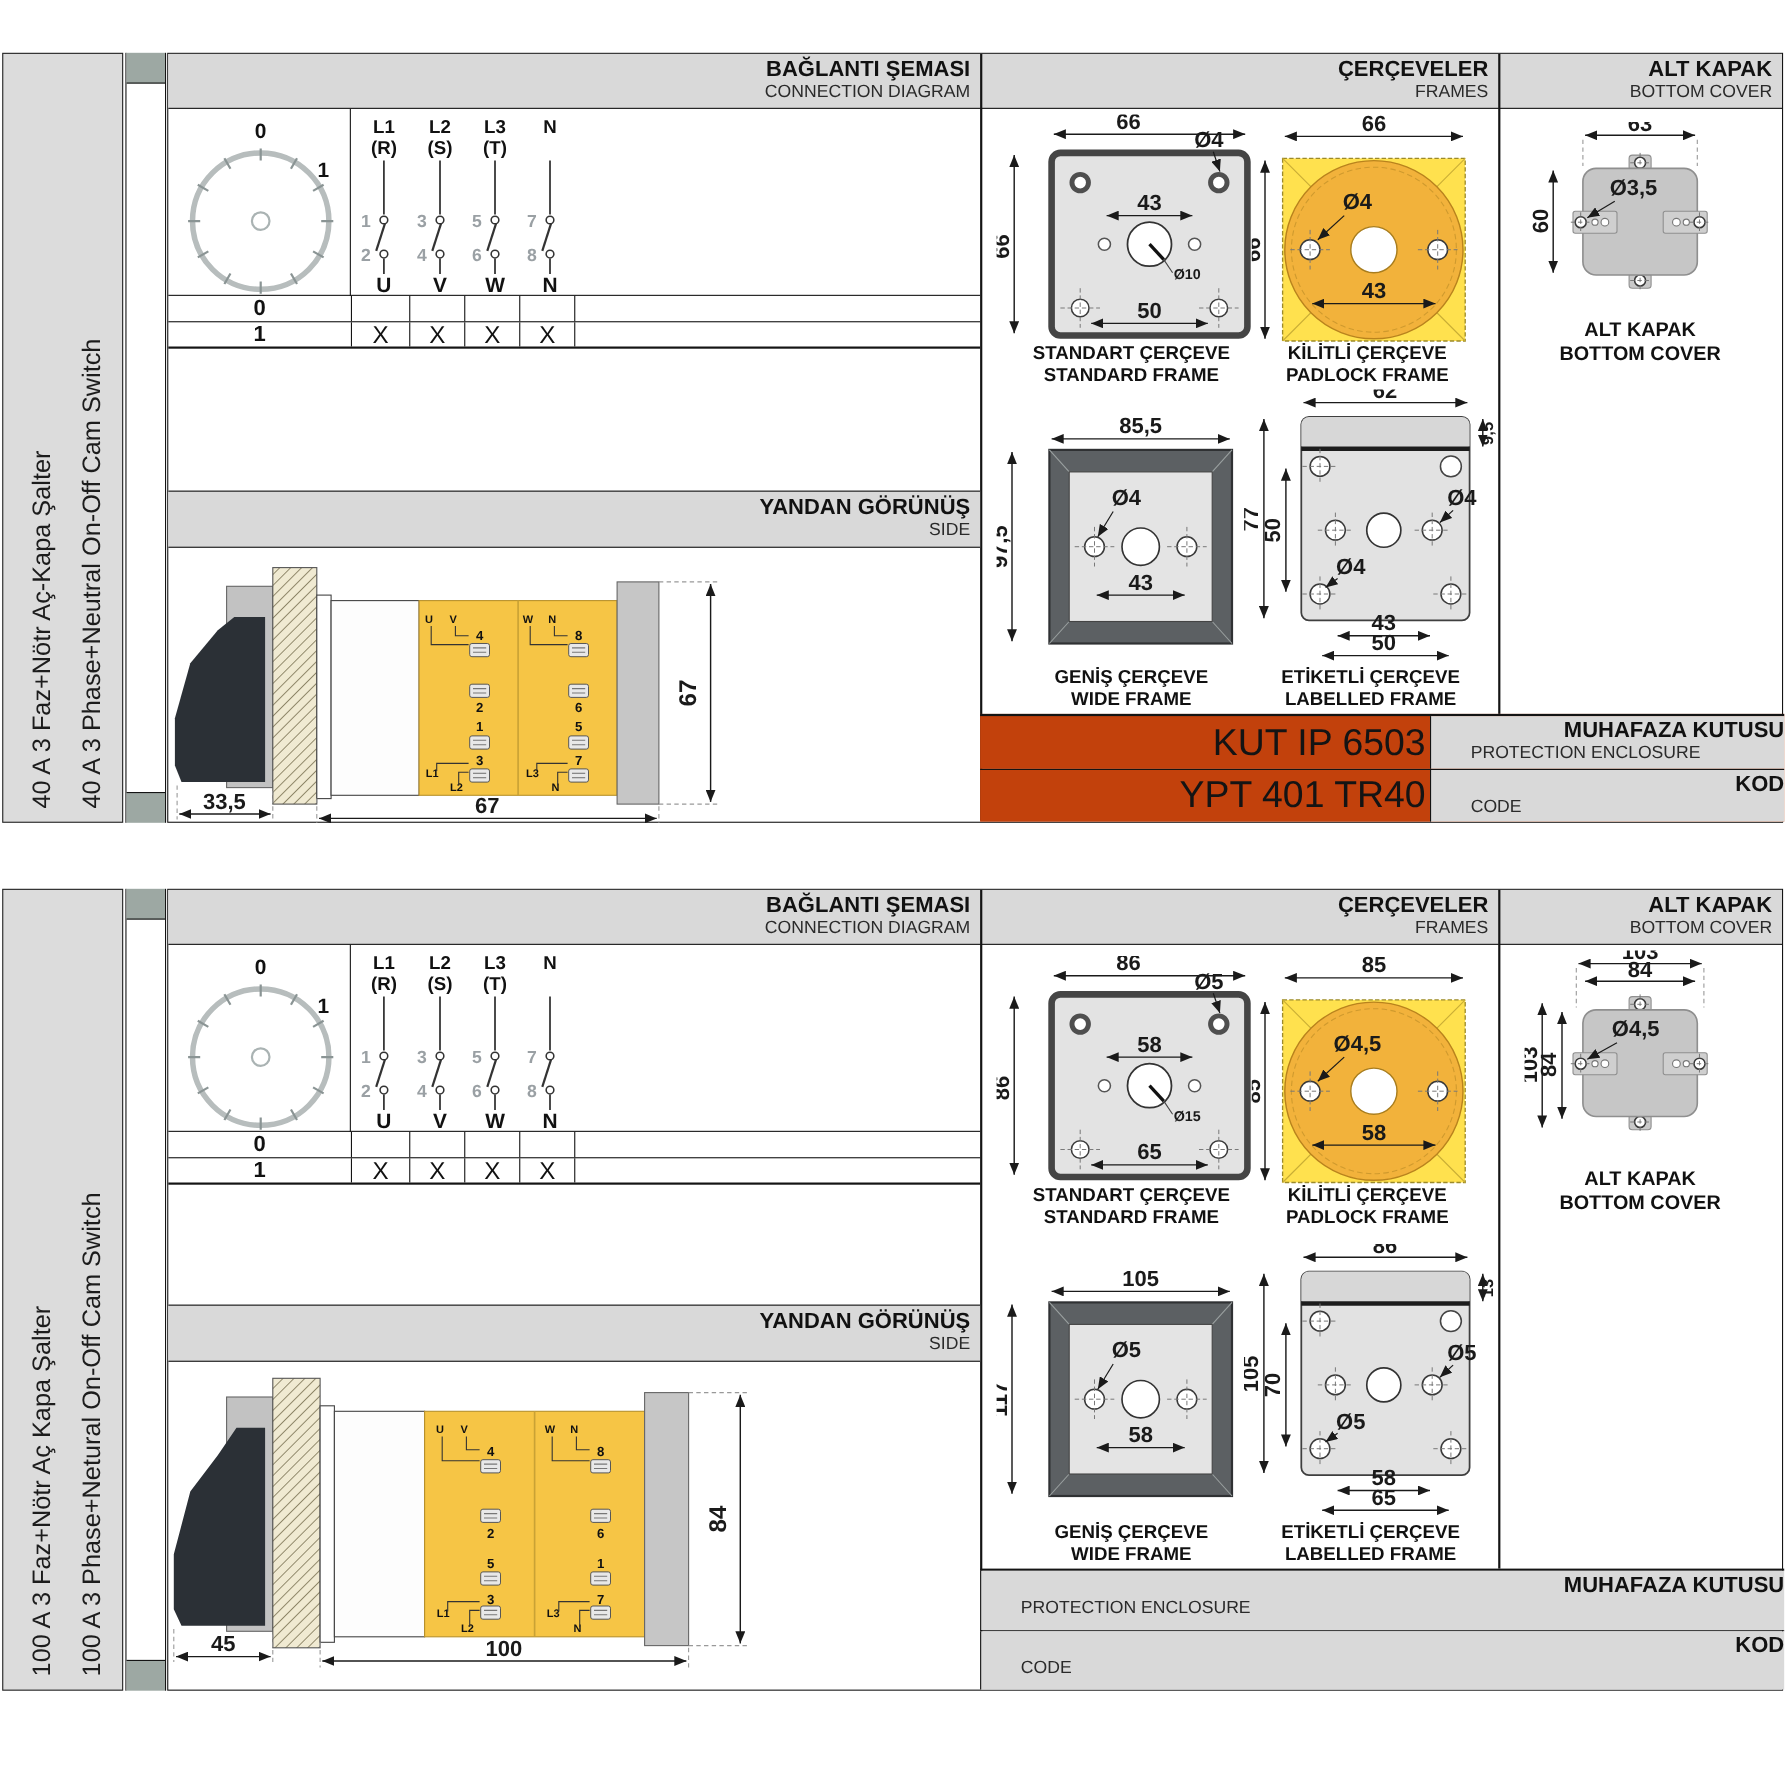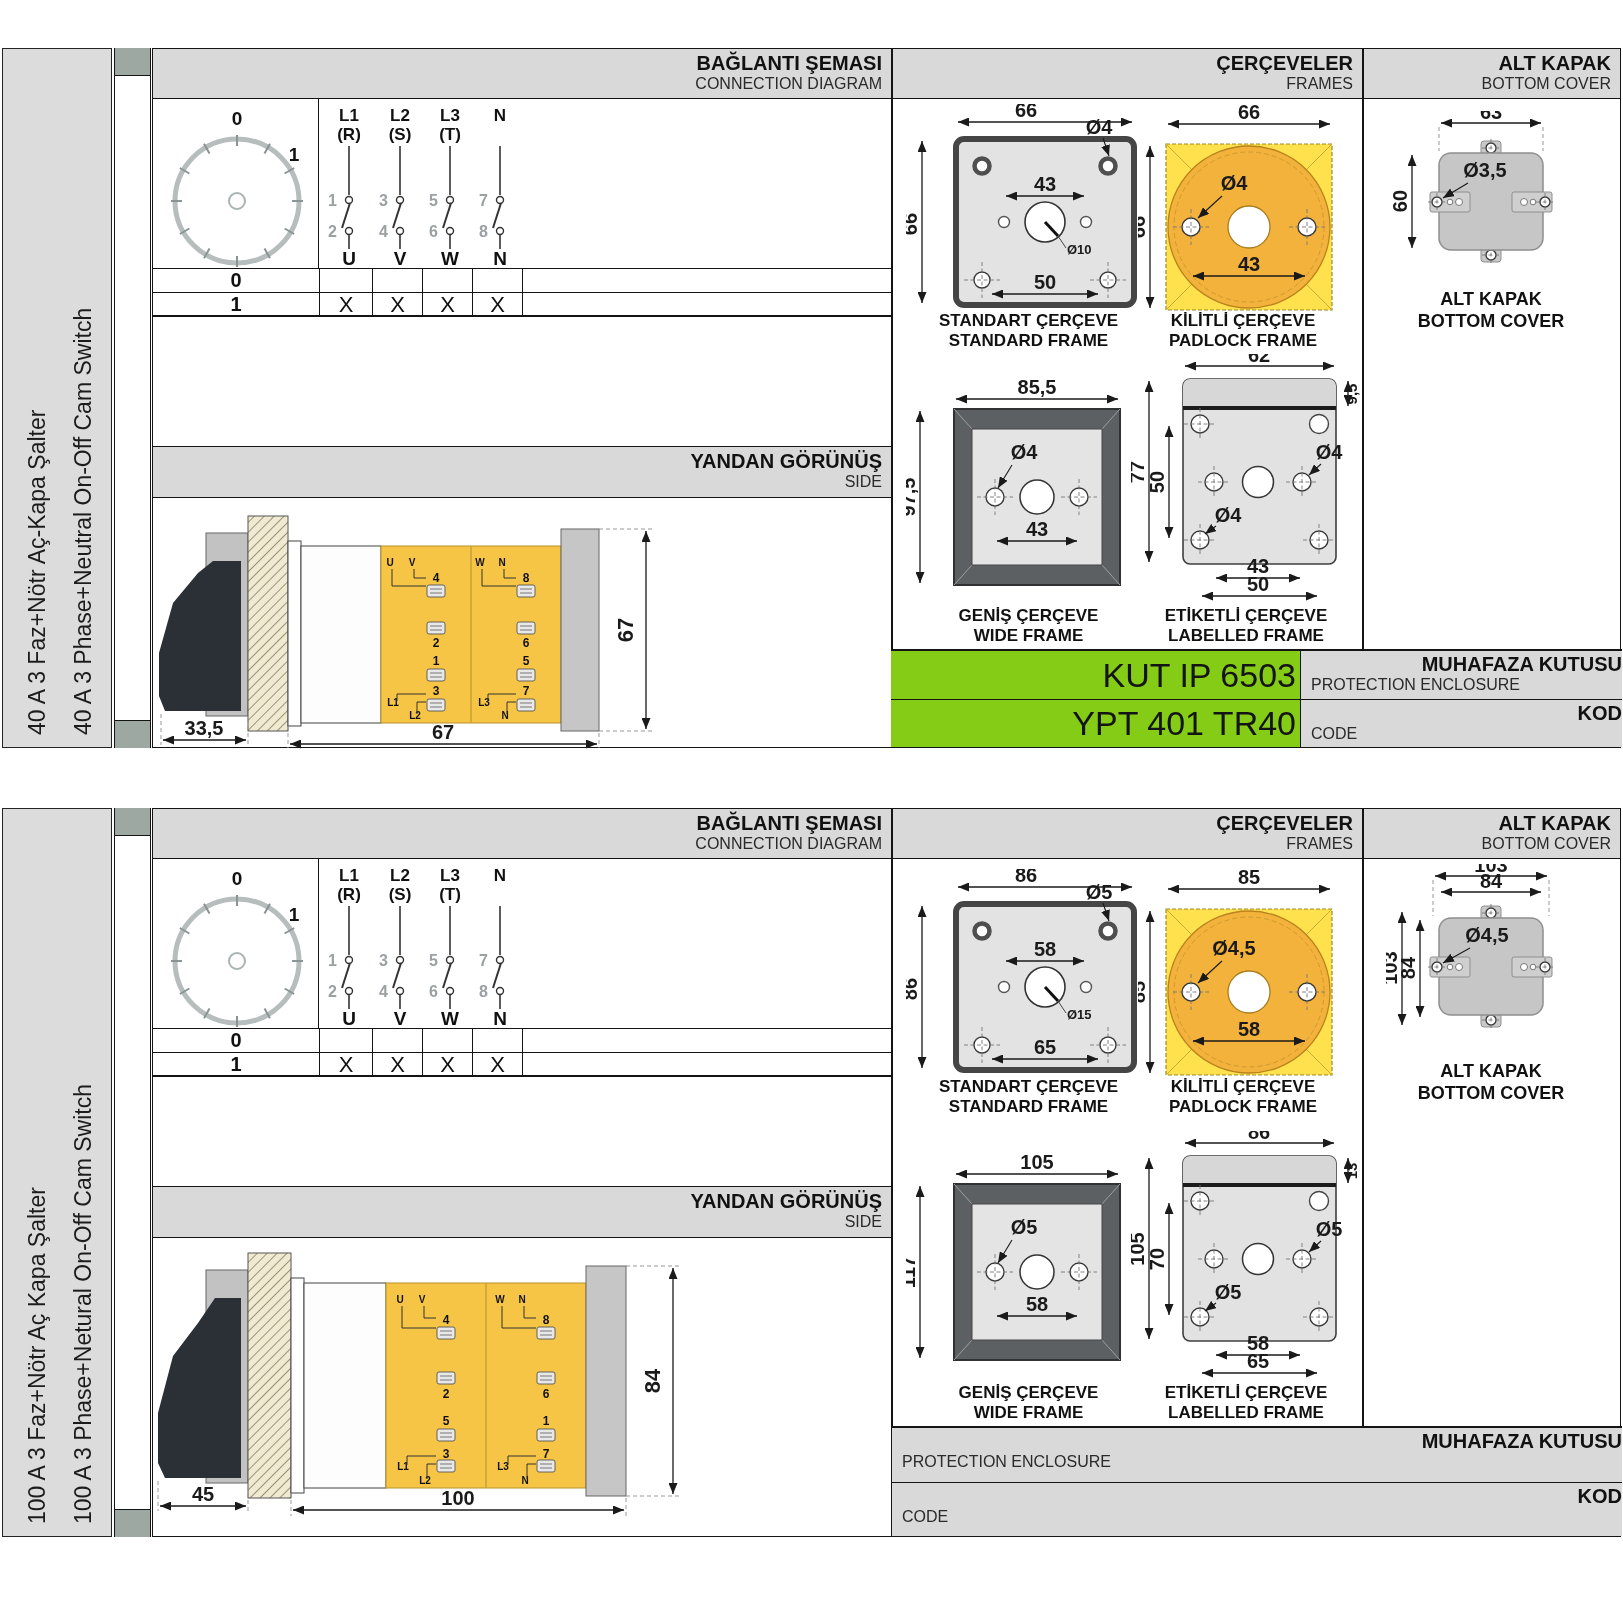--- a/index.html
+++ b/index.html
@@ -35,29 +35,29 @@
             text-align:center;font-size:22px;line-height:23px;color:#111;}
   .xrow .rl{width:167px;font-weight:bold;font-size:20px;}
   .xrow .xc1{width:53px}.xrow .xc{width:50px}
   .xrow .fill{flex:1;border-right:none;}
   .row0{border-bottom:1.6px solid #141414;}
   .row1{border-bottom:2.6px solid #141414;}
   .sband{position:absolute;left:0;width:738px;height:52px;background:#d9d9d9;
          border-top:1.6px solid #141414;border-bottom:1.6px solid #141414;
          box-sizing:border-box;text-align:right;padding:3px 9px 0 0;}
   .fcap{position:absolute;text-align:center;font-weight:bold;font-size:17px;line-height:1.2;color:#111;}
-  .erow{position:absolute;left:738px;width:731px;display:flex;background:#84cc16;
+  .erow{position:absolute;left:738px;width:731px;display:flex;background:#c2410c;
         border-top:2px solid #141414;box-sizing:border-box;}
   .erow.code{border-top:1.6px solid #141414;}
   .eval{flex:0 0 405px;text-align:right;font-size:34px;color:#141414;
         padding-right:4px;display:flex;align-items:center;justify-content:flex-end;}
   .elab{flex:1;background:#d9d9d9;border-left:1.6px solid #141414;box-sizing:border-box;
         padding:2px 0 0 10px;}
   .elab .b-tr{text-align:right;}
-  .elab .b-en{text-align:left;}
+  .elab .b-en{text-align:left;margin-left:26px;}
   svg{display:block;}
   svg .dt{font:bold 20px "Liberation Sans",sans-serif;fill:#1a1a1a;text-anchor:middle;}
   svg .dts{font:bold 15px "Liberation Sans",sans-serif;fill:#1a1a1a;text-anchor:middle;}
   svg .dtc{font:bold 13px "Liberation Sans",sans-serif;fill:#1a1a1a;}
   svg .dl{stroke:#1a1a1a;stroke-width:1.3;}
   svg .ext{stroke:#999;stroke-width:1;stroke-dasharray:4 3;}
   svg .cl{stroke:#777;stroke-width:0.9;stroke-dasharray:4 2.5;}
   svg .hc{fill:#fff;stroke:#3a3a3a;stroke-width:1.4;}
   svg .ct{font:bold 17px "Liberation Sans",sans-serif;fill:#111;text-anchor:middle;}
   svg .cu{font:bold 19px "Liberation Sans",sans-serif;fill:#111;text-anchor:middle;}

